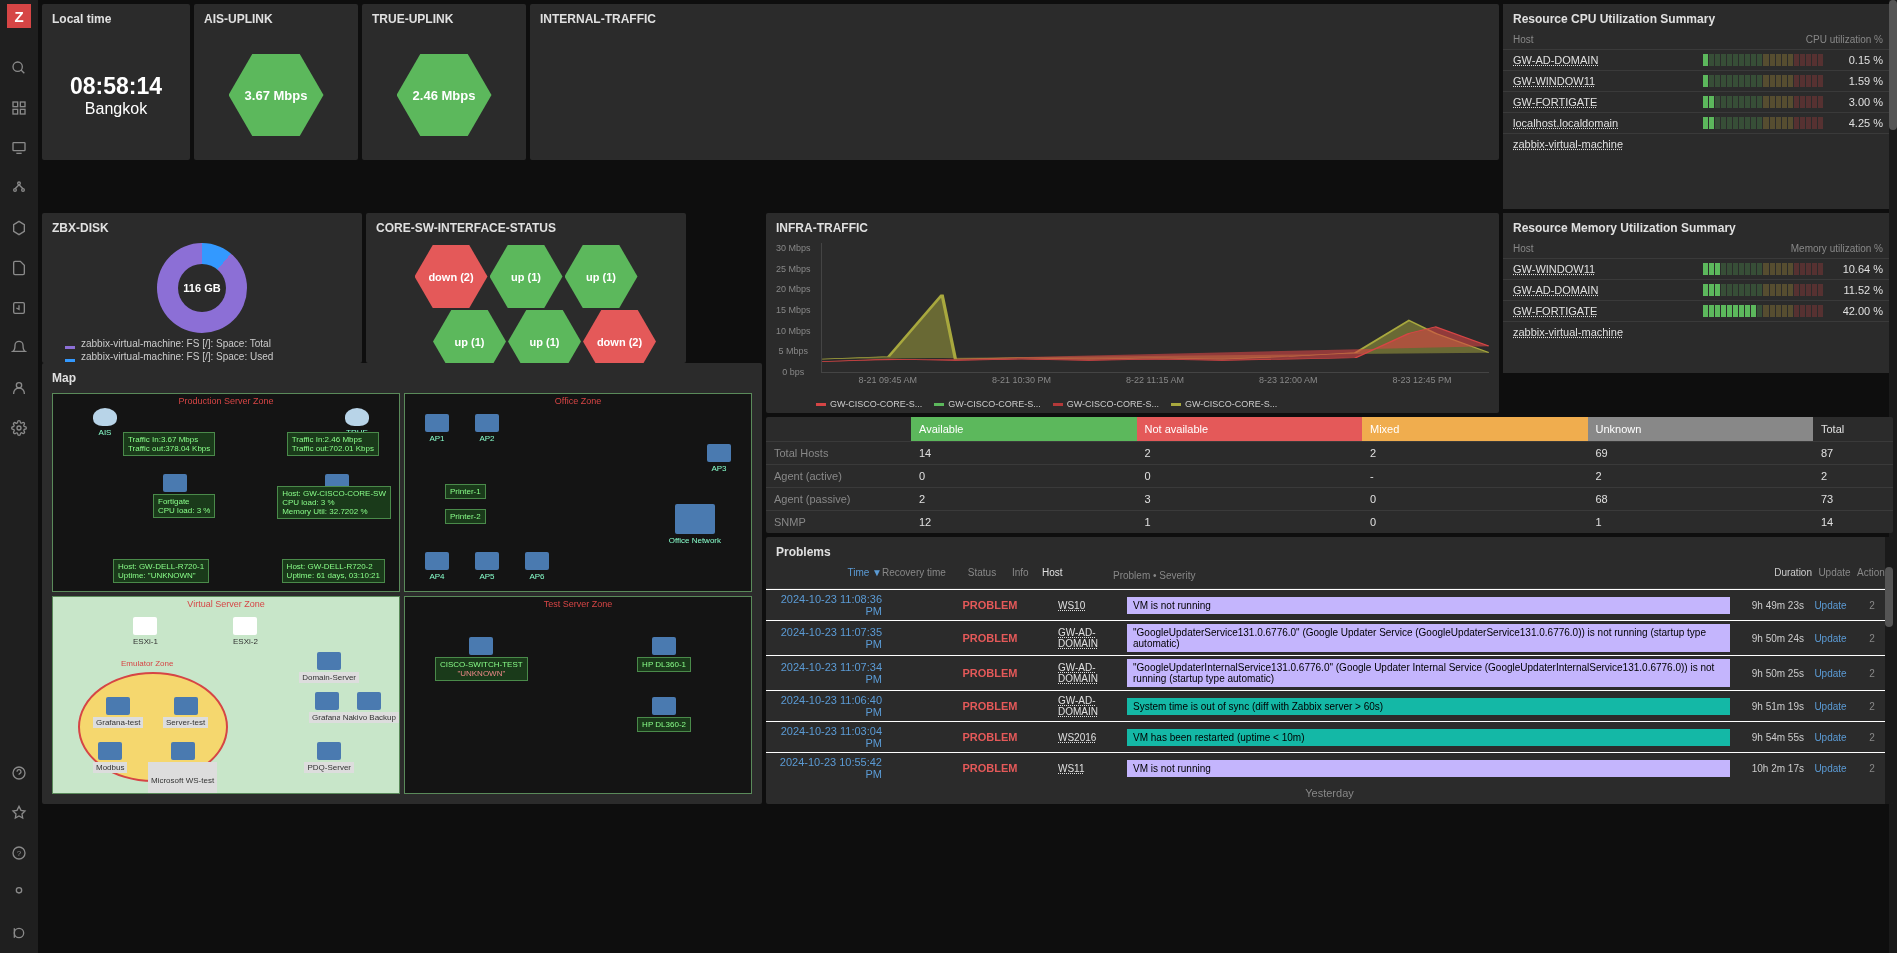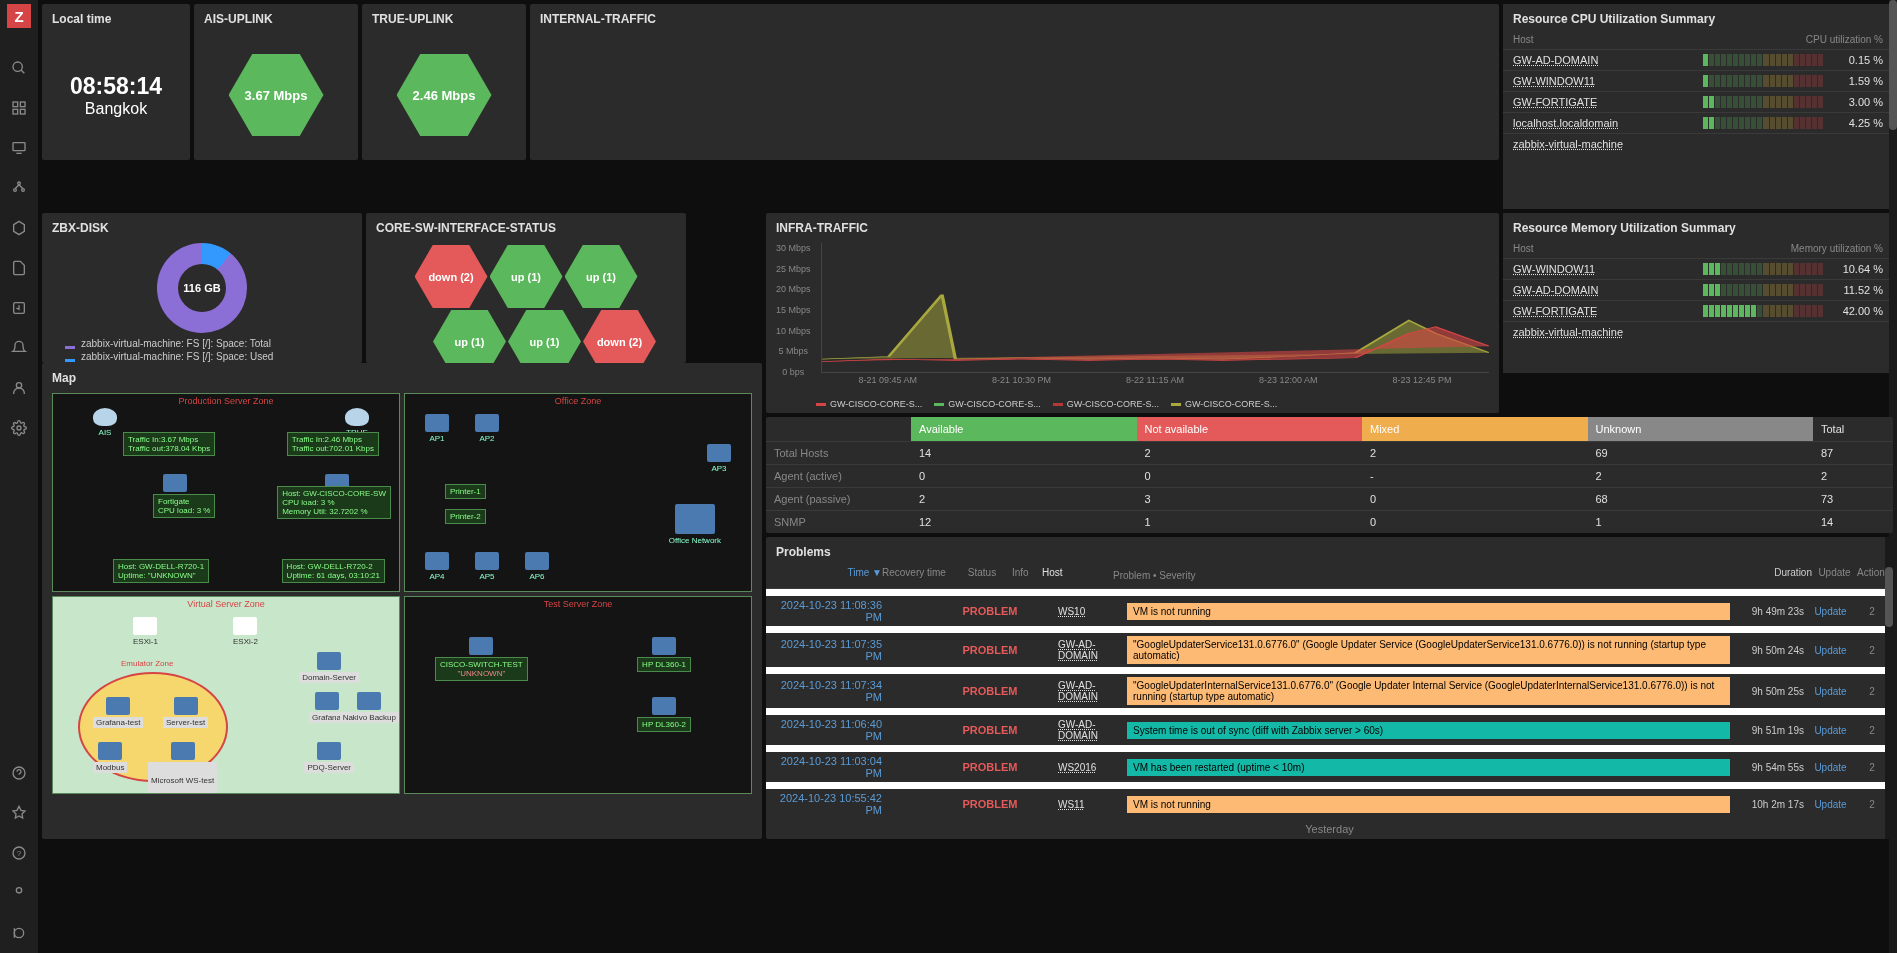--- a/index.html
+++ b/index.html
@@ -79,27 +79,27 @@
 .avail-h-unk { flex: 1; background: #888; color: #fff; }
 .avail-h-tot { width: 80px; }
 .avail-row { display: flex; border-top: 1px solid #3a3a3a; }
 .avail-row div { padding: 5px 8px; font-size: 11px; }
 .avail-row .c0 { width: 145px; color: #888; }
 .avail-row .c { flex: 1; }
 .avail-row .ct { width: 80px; }
 
 .problems-widget { background: #2b2b2b; flex: 1; overflow: hidden; display: flex; flex-direction: column; }
 .prob-head { display: flex; font-size: 10px; color: #888; padding: 4px 6px; border-bottom: 1px solid #3a3a3a; }
-.prob-row { display: flex; align-items: center; padding: 3px 6px; border-top: 7px solid #ffffff; font-size: 11px; gap: 4px; }
+.prob-row { display: flex; align-items: center; padding: 3px 6px; border-top: 1px solid #ffffff; font-size: 11px; gap: 4px; }
 .p-time { width: 110px; color: #5b9bd5; text-align: right; cursor: pointer; }
 .p-rec { width: 70px; }
 .p-status { width: 60px; color: #e45959; font-weight: bold; text-align: center; }
 .p-info { width: 30px; }
 .p-host { width: 65px; color: #e0e0e0; text-decoration: underline dotted; cursor: pointer; font-size: 10px; }
-.p-prob { flex: 1; background: #fdba74; color: #000; padding: 3px 6px; font-size: 10px; }
+.p-prob { flex: 1; background: #c4b5fd; color: #000; padding: 3px 6px; font-size: 10px; }
 .p-prob.yl { background: #14b8a6; }
 .p-dur { width: 70px; text-align: right; color: #ccc; font-size: 10px; }
 .p-upd { width: 45px; color: #5b9bd5; cursor: pointer; text-align: center; font-size: 10px; }
 .p-act { width: 30px; text-align: center; color: #888; font-size: 10px; }
 .p-day { text-align: center; color: #888; padding: 4px; font-size: 11px; }
 
 .scrollbar { position: absolute; right: 0; top: 0; bottom: 0; width: 8px; background: #1a1a1a; }
 .scroll-thumb { position: absolute; right: 0; width: 8px; background: #555; border-radius: 4px; }
 </style>
 </head>

